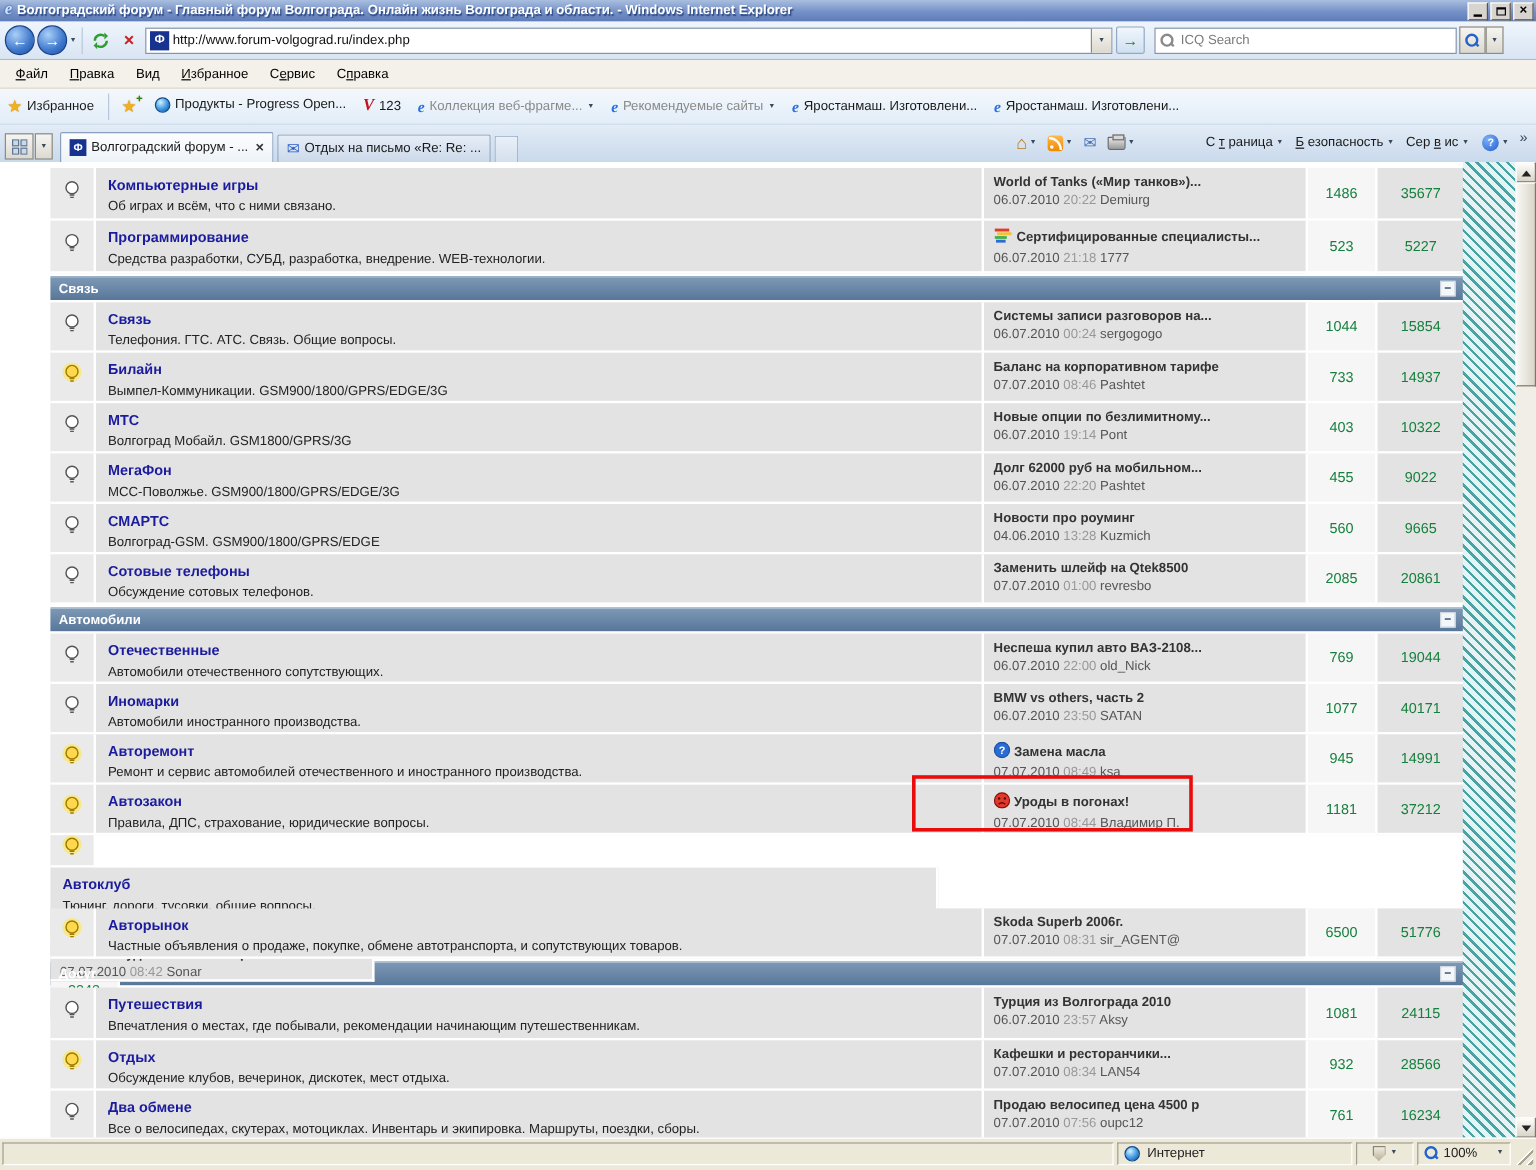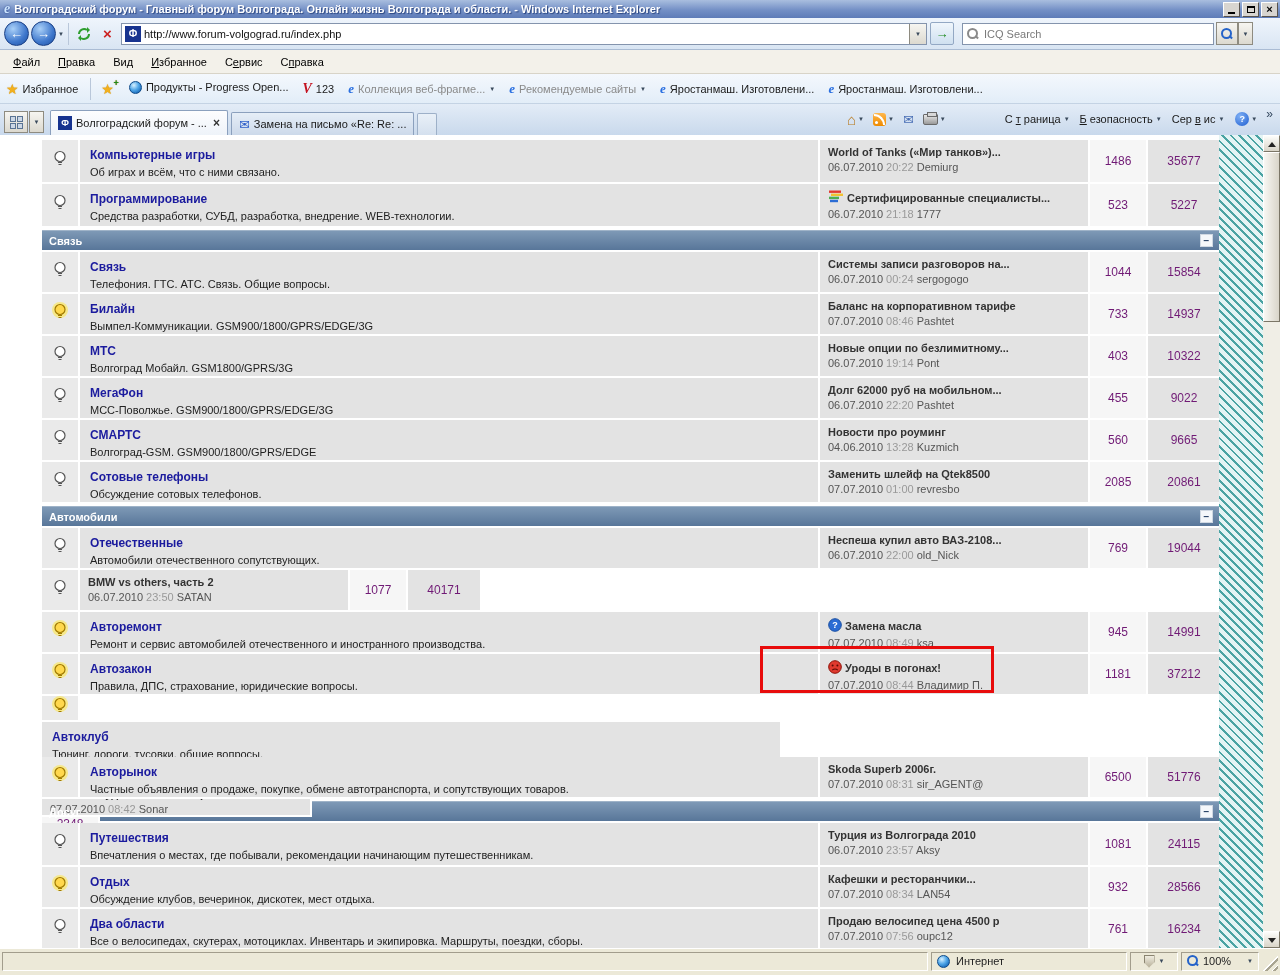--- a/index.html
+++ b/index.html
@@ -81,21 +81,21 @@
 
   
   .content { position:relative; width:1280px; height:813px; background:#fff; overflow:hidden; flex:none; }
   .hatch { position:absolute; top:0; right:17px; width:44px; height:100%; background:repeating-linear-gradient(45deg,#4aa3a3 0 2px,#e4f4f4 2px 6px); }
   .forum-table { position:absolute; left:42px; top:5px; width:1178px; }
   .frow { display:flex; }
   .cell { border-right:2px solid #fff; border-bottom:2px solid #fff; background:#e3e3e3; }
   .lamp-cell { width:38px; background:#eaeaea; display:flex; align-items:center; justify-content:center; }
   .forum-cell { width:740px; padding:5px 8px 0 10px; }
   .lp-cell { width:270px; padding:6px 8px 0; }
-  .num-cell { width:58px; background:#f6f6f6; display:flex; align-items:center; justify-content:center; font-size:12px; color:#701a75; }
+  .num-cell { width:58px; background:#f6f6f6; display:flex; align-items:center; justify-content:center; font-size:12px; color:#15803d; }
   .rep-cell { width:72px; background:#e3e3e3; border-right:none; }
   .forum-link { font-size:12px; font-weight:bold; color:#1b1b9e; text-decoration:none; display:inline-block; }
   .forum-desc { font-size:11px; color:#222; margin-top:3px; }
   .subforum-link { font-size:11px; color:#1b1b9e; text-decoration:none; display:inline-block; margin-top:6px; }
   .lp-title { font-size:11px; font-weight:bold; color:#333; white-space:nowrap; overflow:hidden; display:flex; align-items:center; gap:3px; }
   .lp-meta { font-size:11px; margin-top:3px; }
   .lp-date { color:#555; }
   .lp-time { color:#999; }
   .lp-user { color:#555; }
   .shead { height:20px; margin:2px 0; display:flex; align-items:center; background:linear-gradient(#7e99b6,#587699); border-top:1px solid #9fb3c8; color:#fff; font-weight:bold; font-size:11px; padding:0 7px; }
@@ -233,21 +233,21 @@
         <span class="dd">▼</span>
       </span>
     <span id="tabs" style="display:flex;align-items:flex-end;">
         <span class="tab active">
           <span class="tab-favicon">Ф</span>
           <span>Волгоградский форум - ...</span>
           <span class="tab-close">×</span>
         </span>
         <span class="tab inactive">
           <span class="tab-mail">✉</span>
-          <span>Замена на письмо «Re: Re: ...</span>
+          <span>Отдых на письмо «Re: Re: ...</span>
         </span>
       </span>
     <span class="tab-stub"></span>
 
     <div class="command-bar">
       <span class="cmd-ic">
           <span class="home-ic">⌂</span>
           <span class="dd">▼</span>
         </span>
       <span class="cmd-ic">
@@ -444,20 +444,21 @@
           <div class="cell num-cell">769</div>
           <div class="cell num-cell rep-cell">19044</div>
         </div>
         <div class="frow" style="height: 42px;">
           <div class="cell lamp-cell">
             <span class="lamp"><svg width="18" height="20" viewBox="0 0 18 20">
                 <circle cx="9" cy="7.5" r="5" fill="#ffffff" stroke="#555" stroke-width="1.2"></circle>
                 <path d="M7 13.5h4M7.5 15.5h3" stroke="#555" stroke-width="1.2"></path>
               </svg></span>
           </div>
+          <div class="cell forum-cell"><a class="forum-link" href="#">Иномарки</a><div class="forum-desc">Автомобили иностранного производства.</div></div>
           <div class="cell lp-cell">
             <div class="lp-title">
               <span>BMW vs others, часть 2</span>
             </div>
             <div class="lp-meta"><span class="lp-date">06.07.2010</span><span class="lp-time"> 23:50 </span><span class="lp-user">SATAN</span></div>
           </div>
           <div class="cell num-cell">1077</div>
           <div class="cell num-cell rep-cell">40171</div>
         </div>
         <div class="frow" style="height: 42px;">
@@ -581,21 +582,21 @@
           <div class="cell num-cell">932</div>
           <div class="cell num-cell rep-cell">28566</div>
         </div>
         <div class="frow" style="height: 42px;">
           <div class="cell lamp-cell">
             <span class="lamp"><svg width="18" height="20" viewBox="0 0 18 20">
                 <circle cx="9" cy="7.5" r="5" fill="#ffffff" stroke="#555" stroke-width="1.2"></circle>
                 <path d="M7 13.5h4M7.5 15.5h3" stroke="#555" stroke-width="1.2"></path>
               </svg></span>
           </div>
-          <div class="cell forum-cell"><a class="forum-link" href="#">Два области</a><div class="forum-desc">Все о велосипедах, скутерах, мотоциклах. Инвентарь и экипировка. Маршруты, поездки, сборы.</div></div>
+          <div class="cell forum-cell"><a class="forum-link" href="#">Два обмене</a><div class="forum-desc">Все о велосипедах, скутерах, мотоциклах. Инвентарь и экипировка. Маршруты, поездки, сборы.</div></div>
           <div class="cell lp-cell">
             <div class="lp-title">
               <span>Продаю велосипед цена 4500 р</span>
             </div>
             <div class="lp-meta"><span class="lp-date">07.07.2010</span><span class="lp-time"> 07:56 </span><span class="lp-user">oupc12</span></div>
           </div>
           <div class="cell num-cell">761</div>
           <div class="cell num-cell rep-cell">16234</div>
         </div>
       </div>

